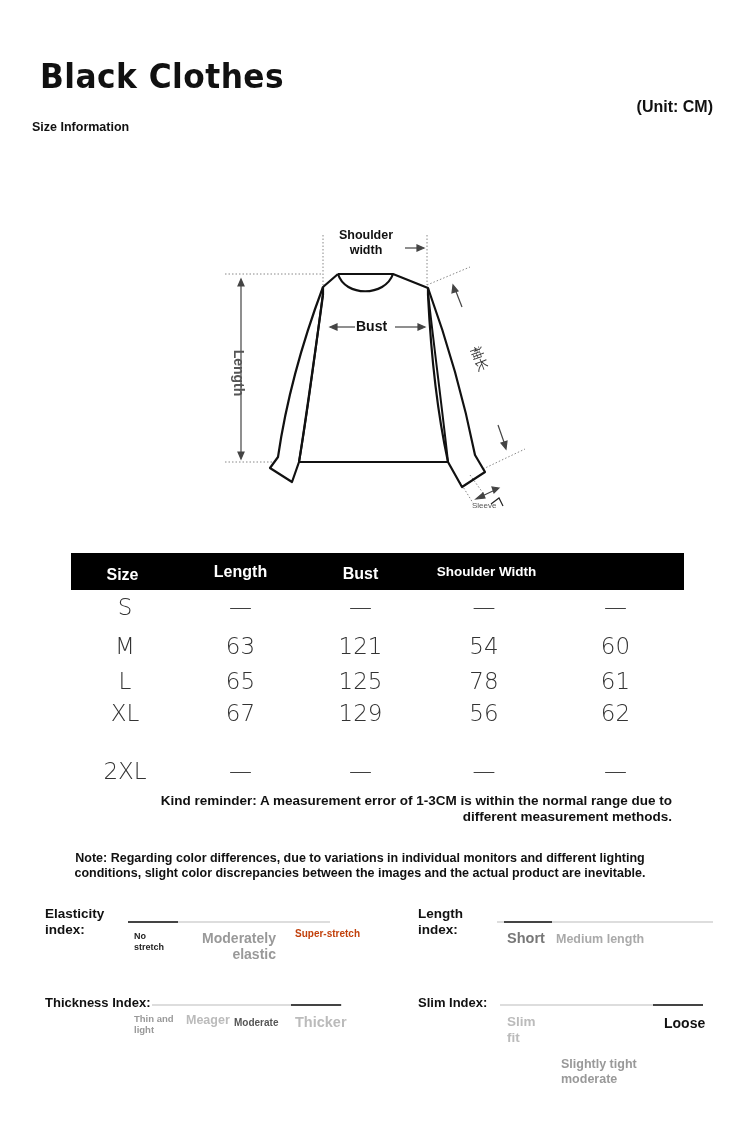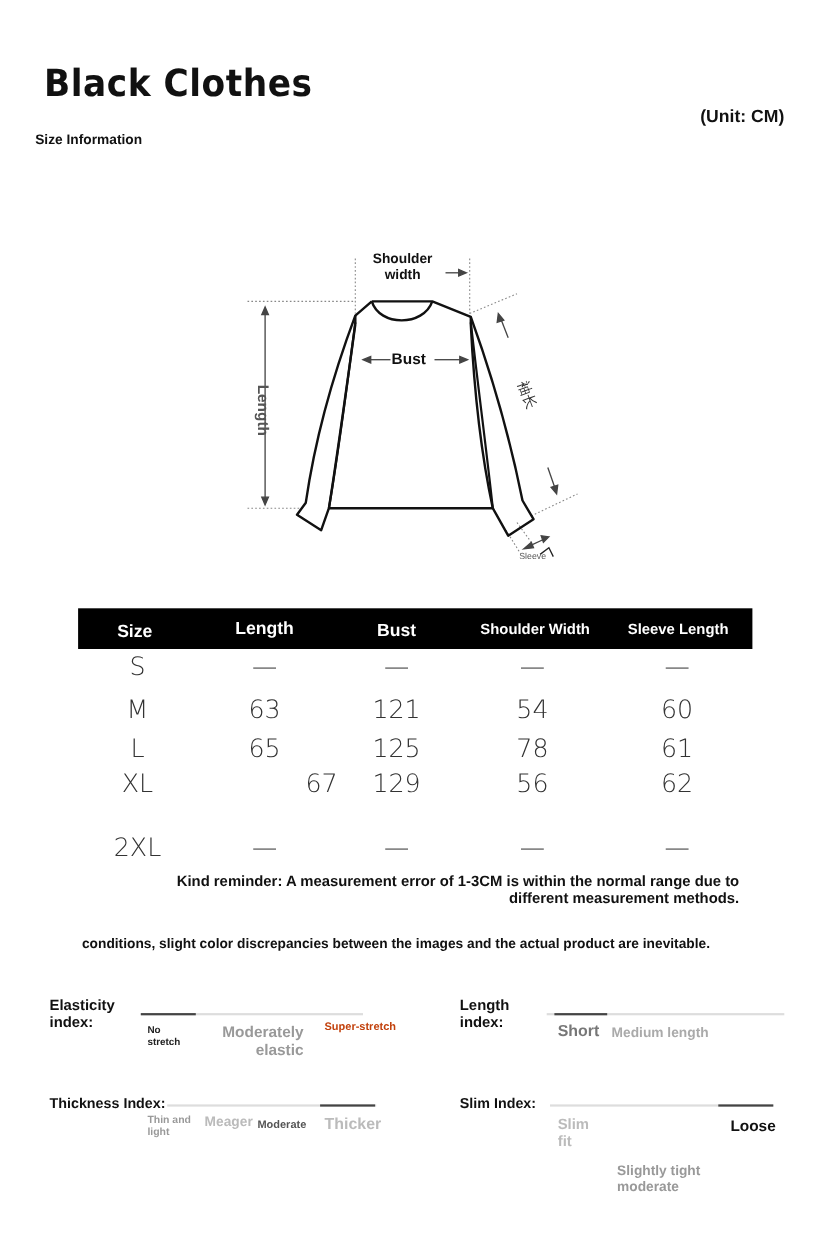--- a/index.html
+++ b/index.html
@@ -97,21 +97,20 @@
 <div class="abs lbl-bust">Bust</div>
 <div class="abs lbl-length">Length</div>
 <div class="abs lbl-sleeve-cn">袖长</div>
 <div class="abs lbl-cuff">Sleeve</div>
 
 <div class="abs table-head">
   <div class="th size" style="left:0;width:103px;">Size</div>
   <div class="th big" style="left:103px;width:133px;">Length</div>
   <div class="th big" style="left:236px;width:107px;top:2px;">Bust</div>
   <div class="th small" style="left:343px;width:145px;">Shoulder Width</div>
-  <div class="th small" style="left:488px;width:115px;">Sleeve Length</div>
 </div>
 
 <div class="row" style="top:594px;">
   <div class="cell" style="left:0;width:108px;">S</div>
   <div class="cell" style="left:103px;width:133px;">—</div>
   <div class="cell" style="left:236px;width:107px;">—</div>
   <div class="cell" style="left:343px;width:140px;">—</div>
   <div class="cell" style="left:488px;width:113px;">—</div>
 </div>
 <div class="row" style="top:633px;">
@@ -123,38 +122,39 @@
 </div>
 <div class="row" style="top:668px;">
   <div class="cell" style="left:0;width:108px;">L</div>
   <div class="cell" style="left:103px;width:133px;">65</div>
   <div class="cell" style="left:236px;width:107px;">125</div>
   <div class="cell" style="left:343px;width:140px;">78</div>
   <div class="cell" style="left:488px;width:113px;">61</div>
 </div>
 <div class="row" style="top:700px;">
   <div class="cell" style="left:0;width:108px;">XL</div>
-  <div class="cell" style="left:103px;width:133px;text-align:right;">67</div>
+  <div class="cell" style="left:103px;width:133px;">67</div>
   <div class="cell" style="left:236px;width:107px;">129</div>
   <div class="cell" style="left:343px;width:140px;">56</div>
   <div class="cell" style="left:488px;width:113px;">62</div>
 </div>
 <div class="row" style="top:734px;margin-top:24px;">
   <div class="cell" style="left:0;width:108px;">2XL</div>
   <div class="cell" style="left:103px;width:133px;">—</div>
   <div class="cell" style="left:236px;width:107px;">—</div>
   <div class="cell" style="left:343px;width:140px;">—</div>
   <div class="cell" style="left:488px;width:113px;">—</div>
 </div>
 
 <div class="abs reminder">
   <div>Kind reminder: A measurement error of 1-3CM is within the normal range due to</div>
   <div>different measurement methods.</div>
 </div>
 <div class="abs note">
+  <div>Note: Regarding color differences, due to variations in individual monitors and different lighting</div>
   <div>conditions, slight color discrepancies between the images and the actual product are inevitable.</div>
 </div>
 
 <div class="abs idx-label" style="left:45px;top:906px;">
   <div>Elasticity</div>
   <div>index:</div>
 </div>
 <div class="abs bar-bg" style="left:128px;top:921px;width:202px;"></div>
 <div class="abs bar-on" style="left:128px;top:921px;width:50px;"></div>
 <div class="abs opt" style="left:134px;top:931px;font-size:9px;line-height:11px;color:#222;">

